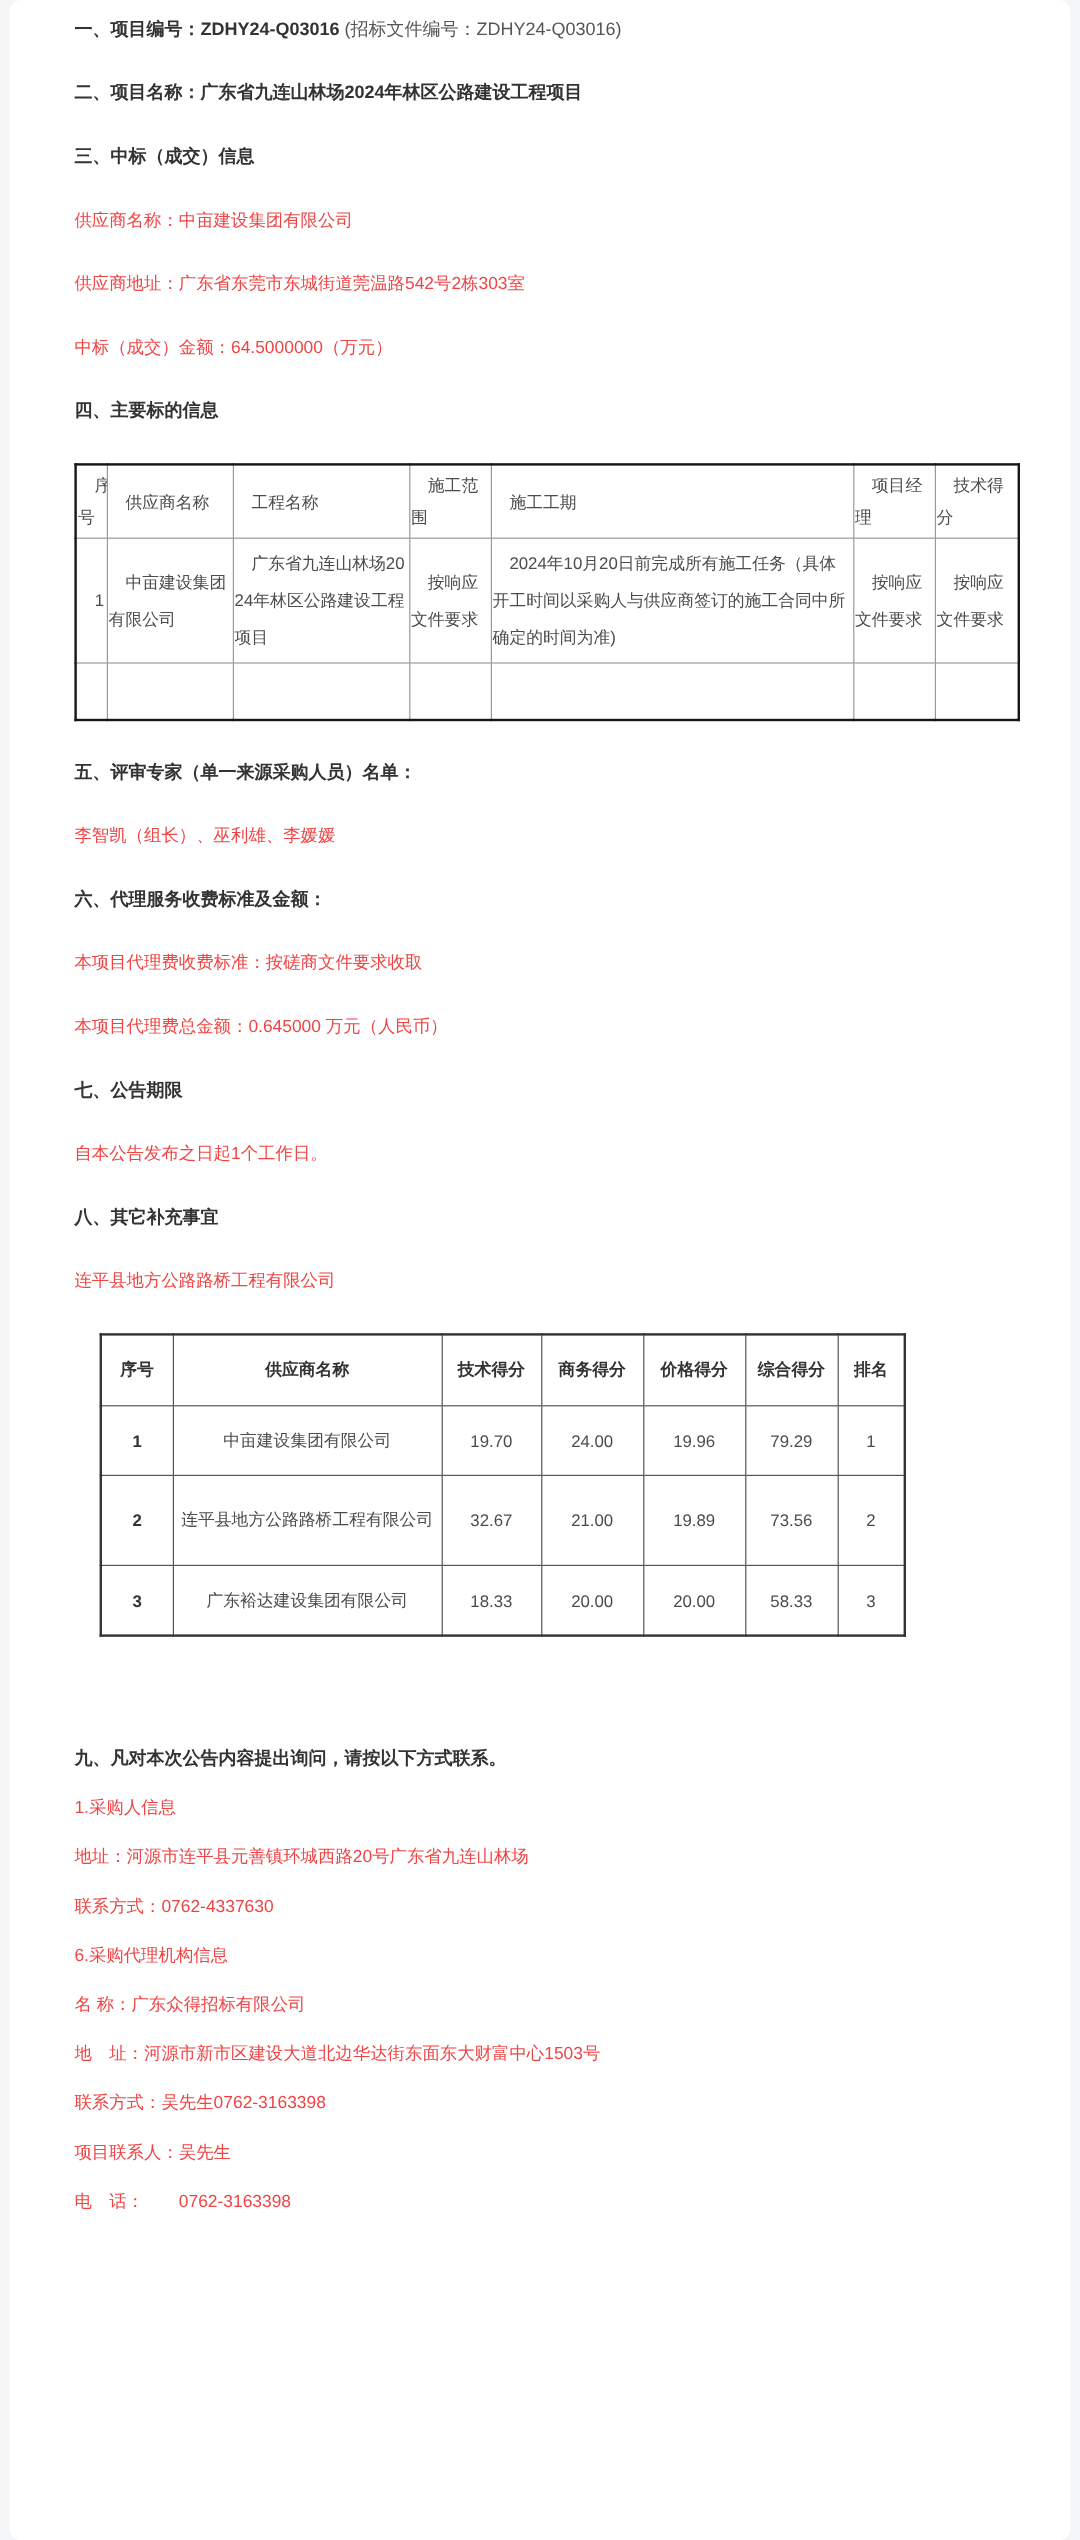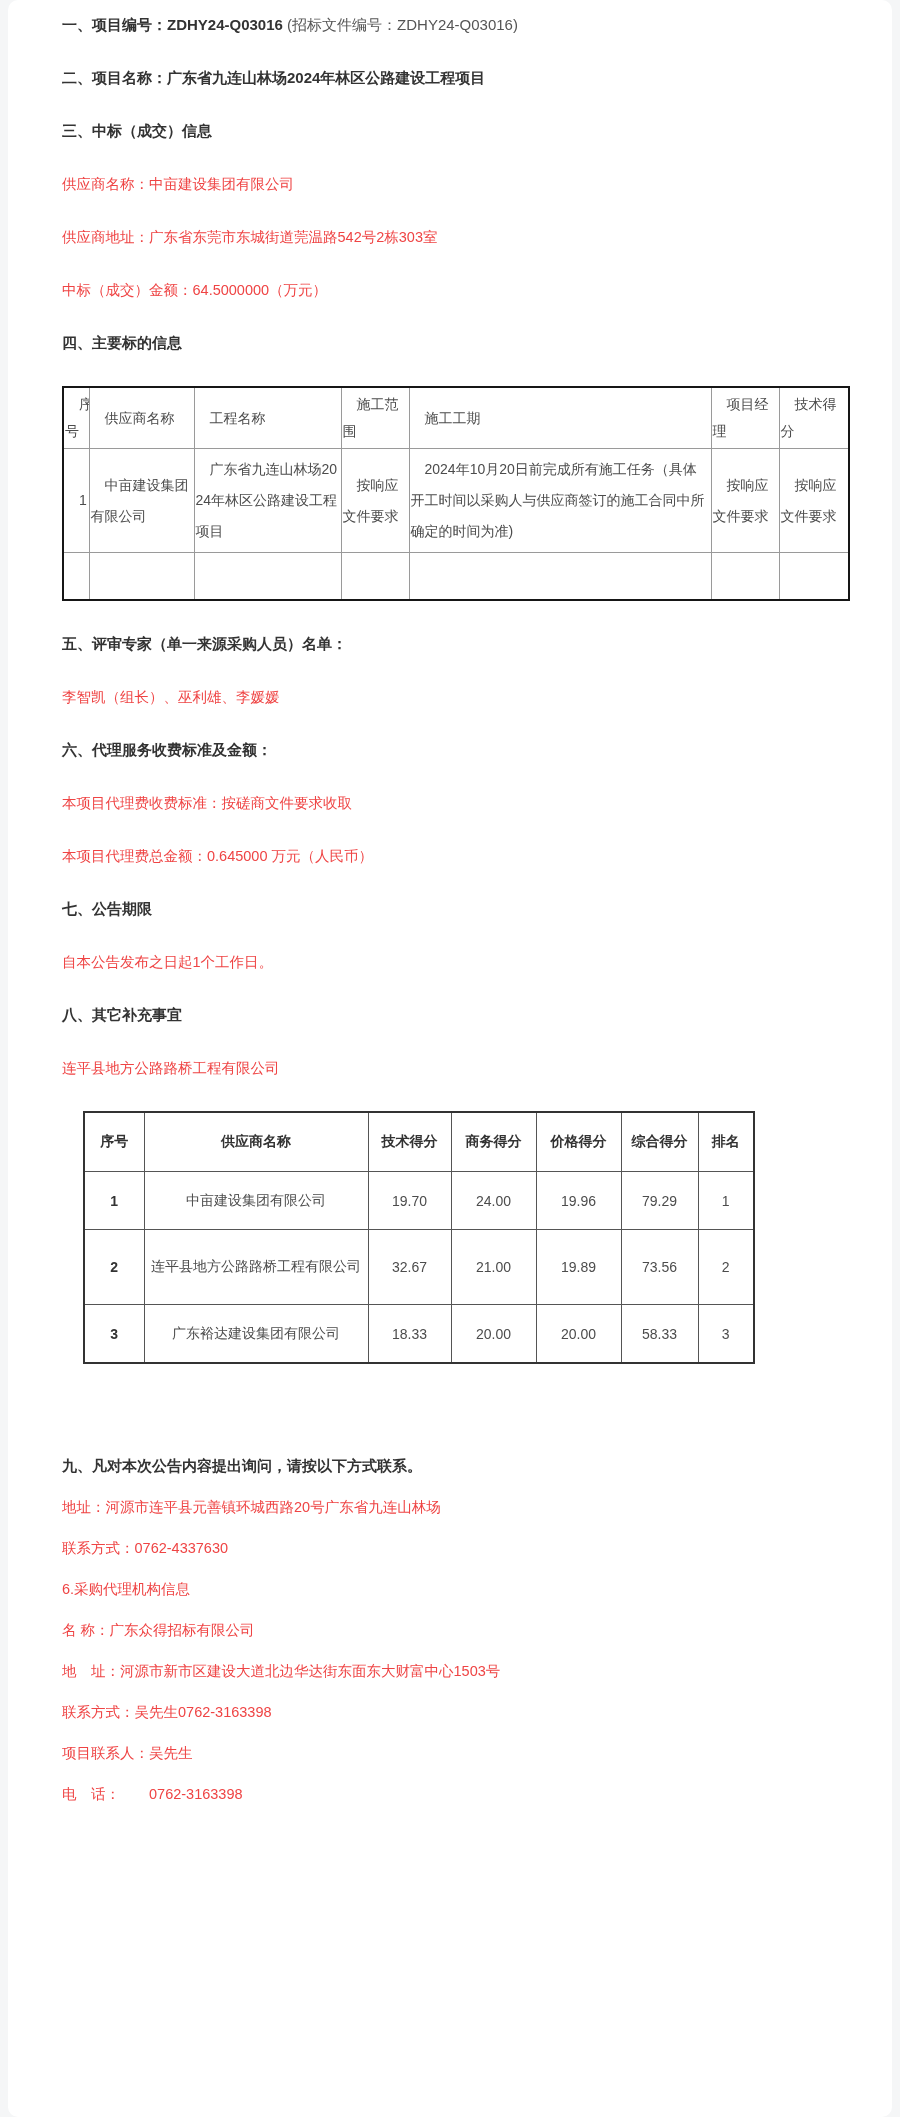--- a/index.html
+++ b/index.html
@@ -216,20 +216,21 @@
           <td>20.00</td>
           <td>20.00</td>
           <td>58.33</td>
           <td>3</td>
         </tr>
       </tbody>
     </table>
 
     <div class="h gap-big">九、凡对本次公告内容提出询问，请按以下方式联系。</div>
 
+    <div class="p tight">1.采购人信息</div>
     <div class="p tight">地址：河源市连平县元善镇环城西路20号广东省九连山林场</div>
     <div class="p tight">联系方式：0762-4337630</div>
     <div class="p tight">6.采购代理机构信息</div>
     <div class="p tight">名 称：广东众得招标有限公司</div>
     <div class="p tight">地　址：河源市新市区建设大道北边华达街东面东大财富中心1503号</div>
     <div class="p tight">联系方式：吴先生0762-3163398</div>
     <div class="p tight">项目联系人：吴先生</div>
     <div class="p tight">电　话：　　0762-3163398</div>
 
   </div>

